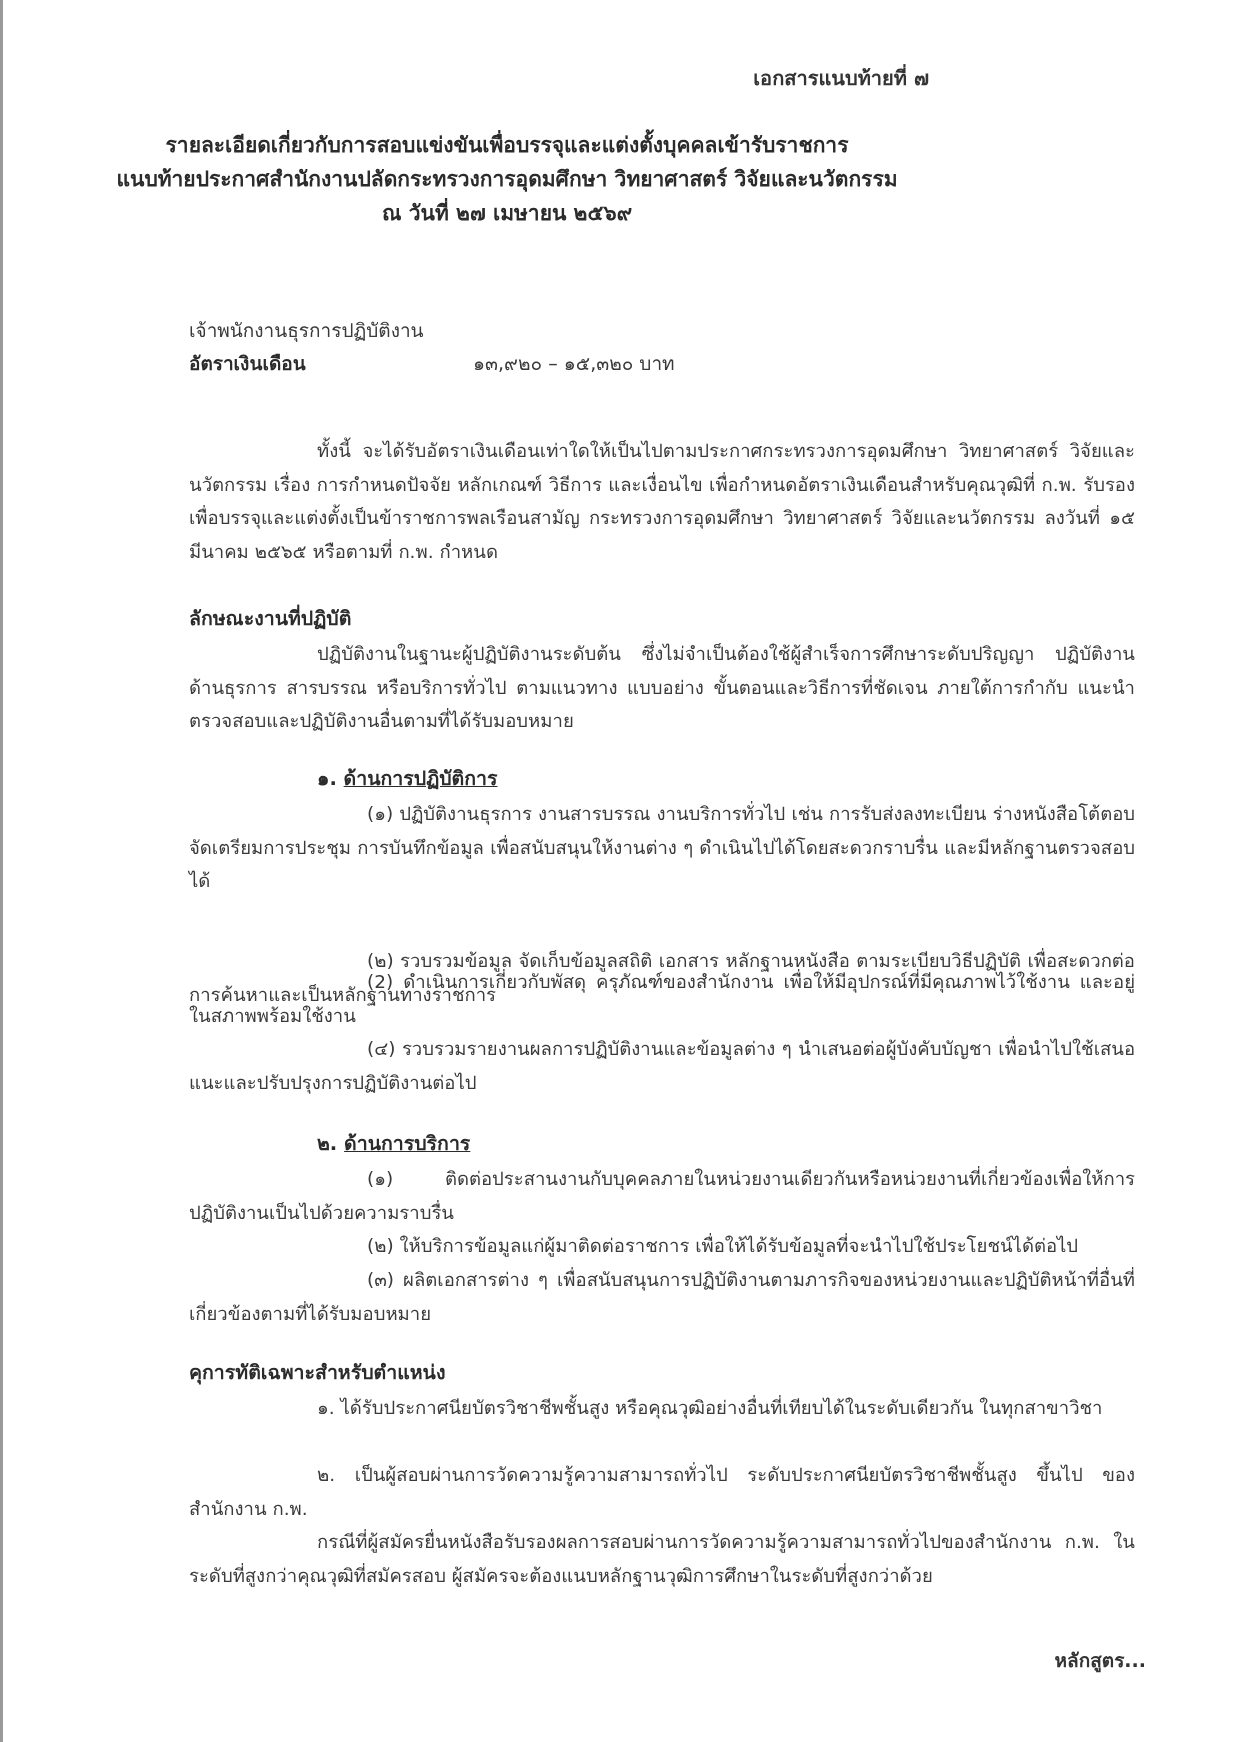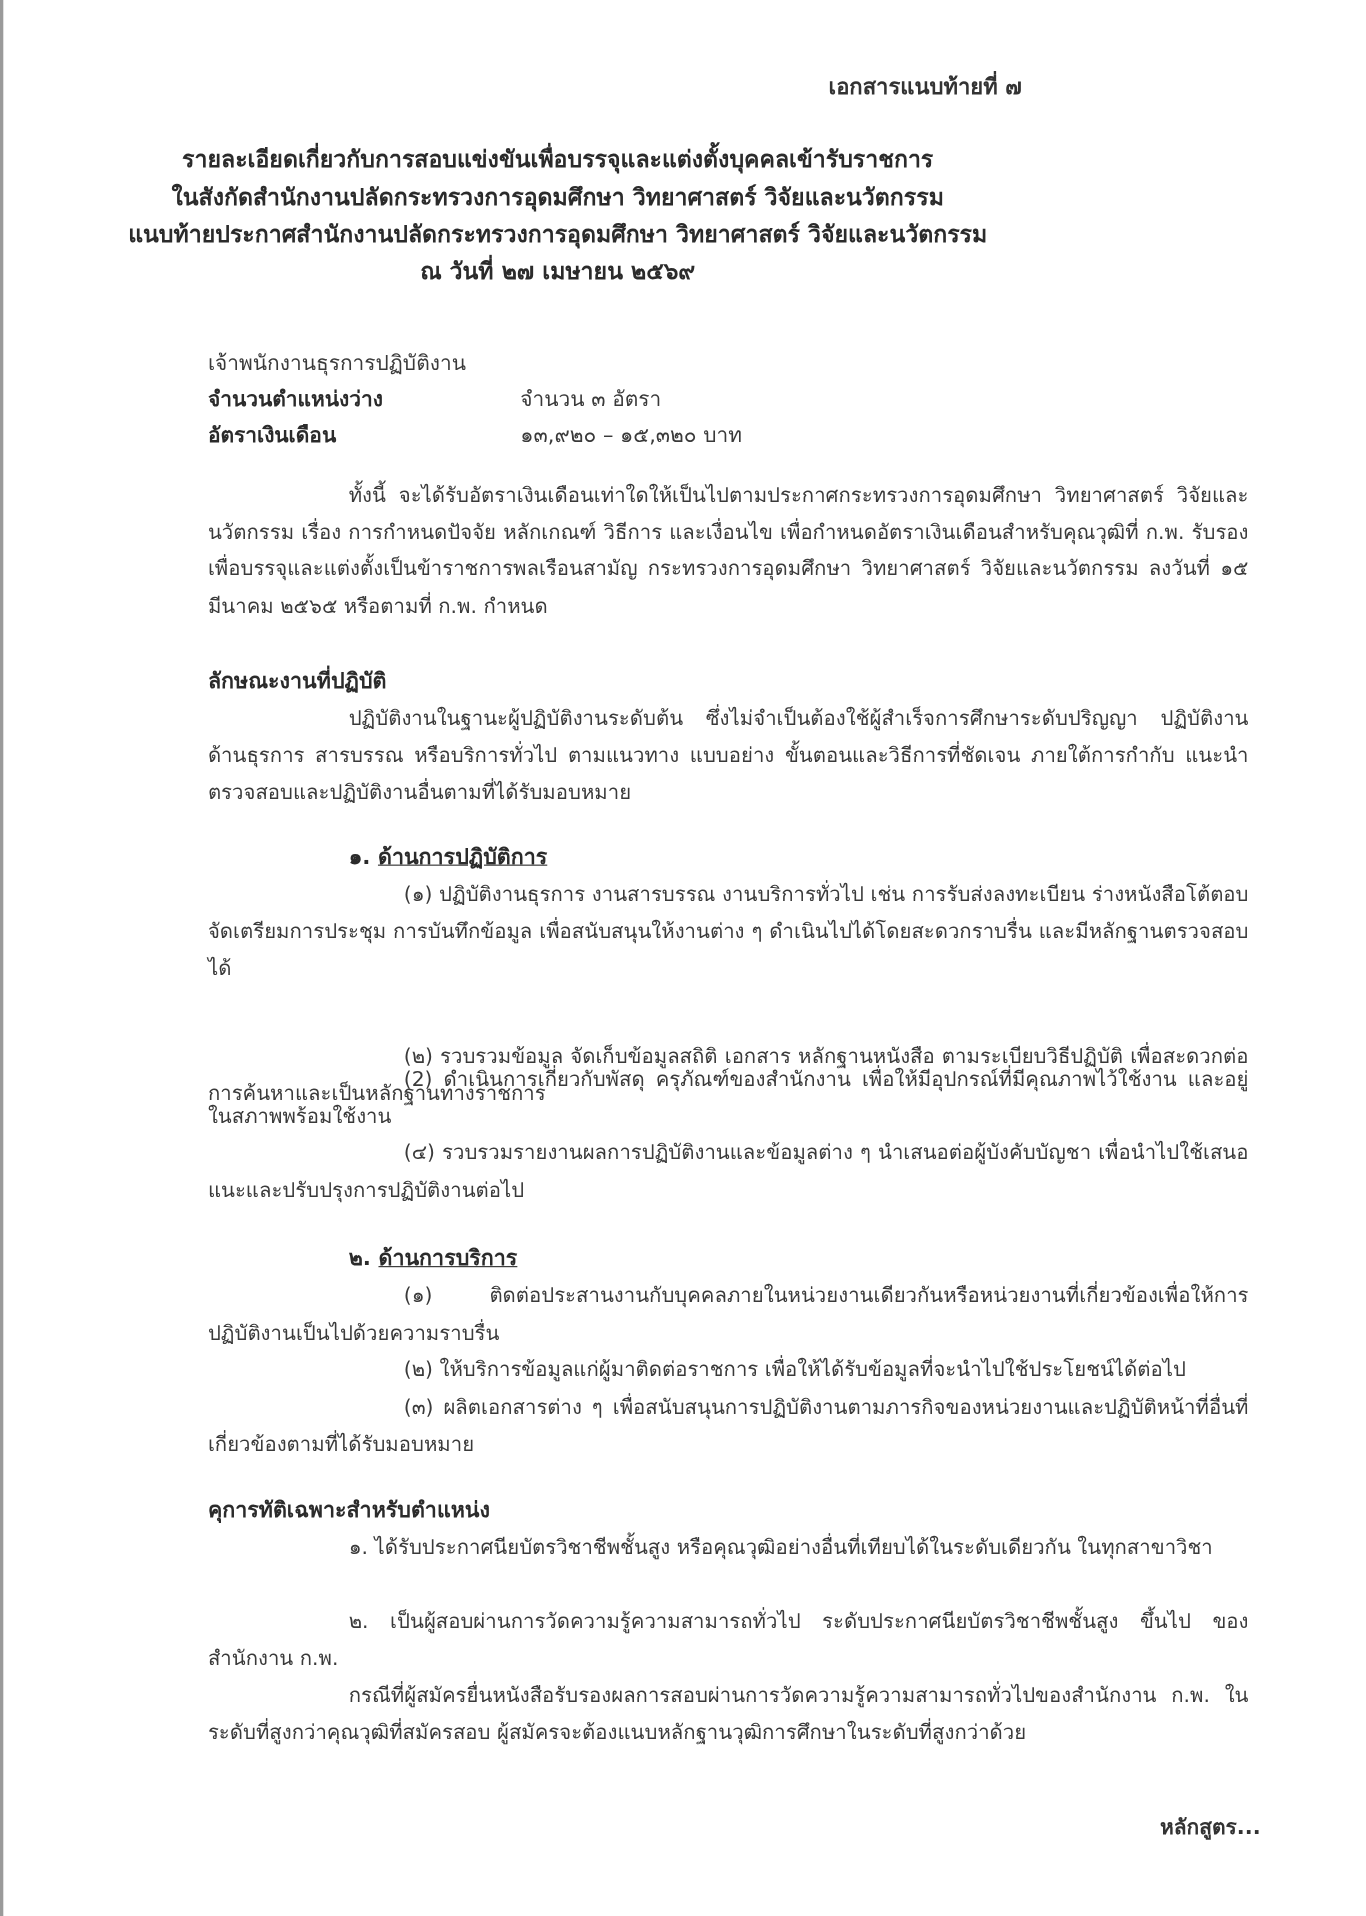--- a/index.html
+++ b/index.html
@@ -25,32 +25,27 @@
 </style>
 </head>
 <body>
 
 <div class="left-edge"></div>
 
 <div class="annex">เอกสารแนบท้ายที่ ๗</div>
 
 <div class="title-block">
   <div>รายละเอียดเกี่ยวกับการสอบแข่งขันเพื่อบรรจุและแต่งตั้งบุคคลเข้ารับราชการ</div>
-  <div>ในสังกัดสำนักงานปลัดกระทรวงการอุดมศึกษา วิทยาศาสตร์ วิจัยและนวัตกรรม</div>
   <div>แนบท้ายประกาศสำนักงานปลัดกระทรวงการอุดมศึกษา วิทยาศาสตร์ วิจัยและนวัตกรรม</div>
   <div>ณ วันที่ ๒๗ เมษายน ๒๕๖๙</div>
 </div>
 
 <div class="summary">
   <div class="row">
     <div class="v">เจ้าพนักงานธุรการปฏิบัติงาน</div>
-  </div>
-  <div class="row">
-    <div class="k">จำนวนตำแหน่งว่าง</div>
-    <div class="v">จำนวน ๓ อัตรา</div>
   </div>
   <div class="row">
     <div class="k">อัตราเงินเดือน</div>
     <div class="v">๑๓,๙๒๐ – ๑๕,๓๒๐ บาท</div>
   </div>
 </div>
 
 <div class="p indent1" style="top:434px;">ทั้งนี้ จะได้รับอัตราเงินเดือนเท่าใดให้เป็นไปตามประกาศกระทรวงการอุดมศึกษา วิทยาศาสตร์ วิจัยและนวัตกรรม เรื่อง การกำหนดปัจจัย หลักเกณฑ์ วิธีการ และเงื่อนไข เพื่อกำหนดอัตราเงินเดือนสำหรับคุณวุฒิที่ ก.พ. รับรอง เพื่อบรรจุและแต่งตั้งเป็นข้าราชการพลเรือนสามัญ กระทรวงการอุดมศึกษา วิทยาศาสตร์ วิจัยและนวัตกรรม ลงวันที่ ๑๕ มีนาคม ๒๕๖๕ หรือตามที่ ก.พ. กำหนด</div>
 
 <div class="h" style="top:603px;">ลักษณะงานที่ปฏิบัติ</div>

